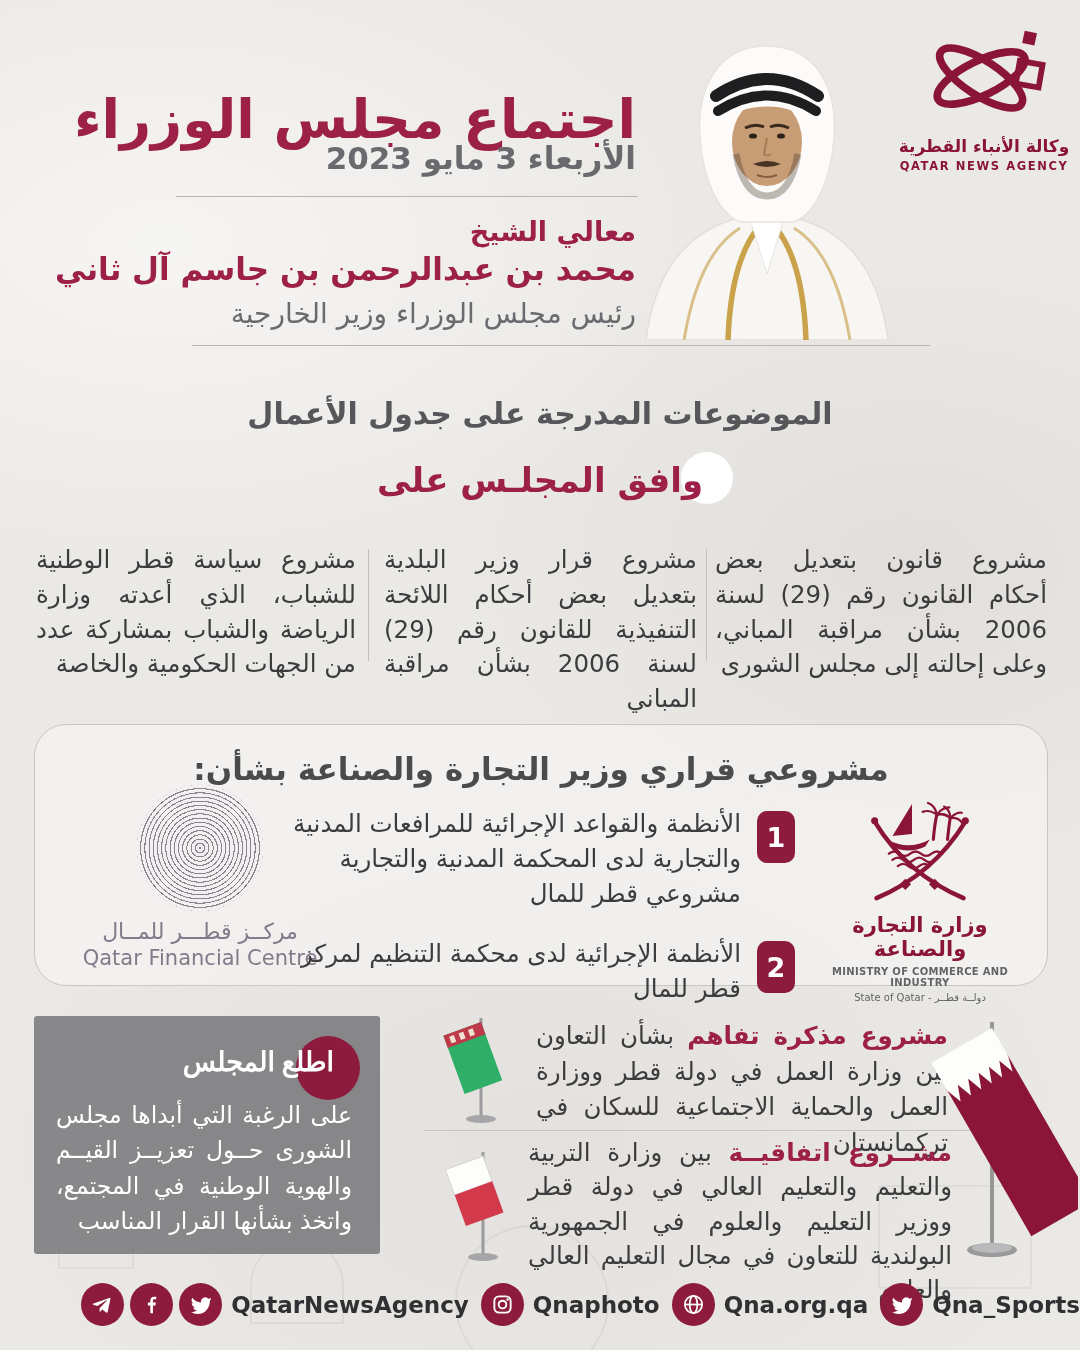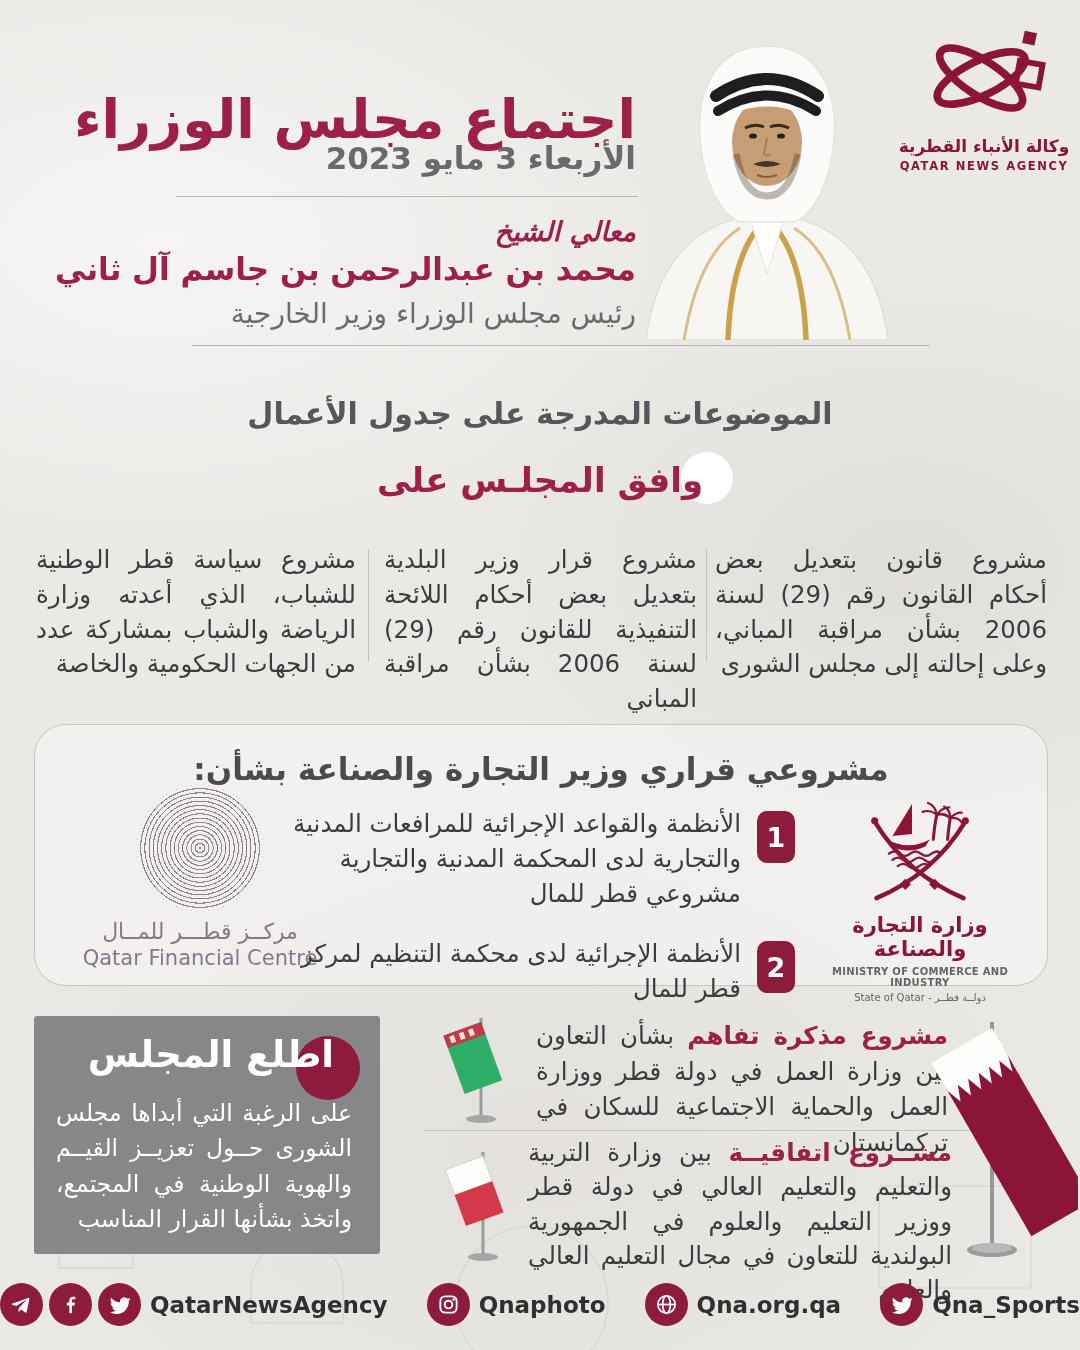--- a/index.html
+++ b/index.html
@@ -29,21 +29,21 @@
   .qna-ar{font-size:17px;font-weight:bold;color:#8a1538;margin-top:4px;}
   .qna-en{font-size:11.5px;font-weight:bold;color:#8a1538;letter-spacing:1.6px;margin-top:3px;}
 
   .photo{position:absolute;left:628px;top:18px;width:278px;height:322px;}
 
   .title{position:absolute;top:54px;left:40px;width:596px;text-align:right;
     font-size:54px;font-weight:bold;color:#9c2048;line-height:1.1;}
   .date{position:absolute;top:140px;left:40px;width:596px;text-align:right;
     font-size:31px;font-weight:bold;color:#696a6d;}
   .dignitary{position:absolute;top:216px;left:40px;width:596px;text-align:right;}
-  .honorific{font-size:27px;font-weight:bold;color:#9c2048;line-height:1.2;font-style:italic;}
+  .honorific{font-size:27px;font-weight:bold;color:#9c2048;line-height:1.2;}
   .name{font-size:31px;font-weight:bold;color:#9c2048;line-height:1.25;margin-top:2px;}
   .role{font-size:28px;color:#6a6b6e;margin-top:8px;}
 
   
   .agenda-heading{position:absolute;top:396px;left:0;width:100%;text-align:center;
     font-size:30px;font-weight:bold;color:#56575a;}
   .approve{position:absolute;top:460px;left:0;width:100%;text-align:center;}
   .approve-wrap{position:relative;display:inline-block;}
   .approve-circle{position:absolute;right:-30px;top:-8px;width:52px;height:52px;border-radius:50%;background:#ffffff;}
   .approve-text{position:relative;font-size:34px;font-weight:bold;color:#9c2048;}
@@ -73,35 +73,35 @@
   .cb-item{display:flex;gap:16px;align-items:flex-start;}
   .cb-item + .cb-item{margin-top:24px;}
   .badge{flex:0 0 auto;margin-top:6px;width:38px;height:52px;background:#8d1b3d;border-radius:10px;
     color:#fff;font-size:27px;font-weight:bold;display:flex;align-items:center;justify-content:center;}
   .cb-text{font-size:24.5px;color:#3c3c3e;line-height:1.42;text-align:right;padding-top:2px;}
 
   
   .rbox{position:absolute;left:34px;top:1016px;width:346px;height:238px;
     background:rgba(131,131,134,.96);border-radius:3px;}
   .rev-circle{position:absolute;top:20px;right:20px;width:64px;height:64px;border-radius:50%;background:#8d1b3d;}
-  .rev-head{position:relative;text-align:right;padding:17px 46px 0 20px;font-size:37px;font-weight:bold;color:#fff;}
+  .rev-head{position:relative;text-align:right;padding:30px 46px 0 20px;font-size:27px;font-weight:bold;color:#fff;font-family:Liberation Serif, serif;}
   .rev-text{padding:20px 28px 0 22px;font-size:23.5px;color:#fff;line-height:1.5;text-align:justify;}
 
   
   .agr{position:absolute;text-align:justify;font-size:24.5px;color:#3c3c3e;line-height:1.45;}
   .agr1{right:132px;width:412px;top:1018px;}
   .agr2{right:128px;width:424px;top:1136px;line-height:1.4;}
   .agr .lead{color:#9c2048;font-weight:bold;}
 
   .flag-tm{position:absolute;left:424px;top:1012px;}
   .flag-pl{position:absolute;left:426px;top:1146px;}
   .flag-qa{position:absolute;left:912px;top:1008px;}
 
   
-  .footer{position:absolute;top:1283px;left:0;width:100%;display:flex;justify-content:space-between;align-items:center;gap:12px;}
+  .footer{position:absolute;top:1283px;left:0;width:100%;display:flex;justify-content:flex-end;align-items:center;gap:12px;}
   .fgroup{display:flex;align-items:center;gap:9px;}
   .ficons{display:flex;align-items:center;gap:6px;}
   .ficon{width:43px;height:43px;border-radius:50%;background:#8d1b3d;display:flex;align-items:center;justify-content:center;}
   .flabel{font-size:23px;font-weight:bold;color:#303032;}
 </style>
 </head>
 <body>
 
 <div class="canvas">
 

